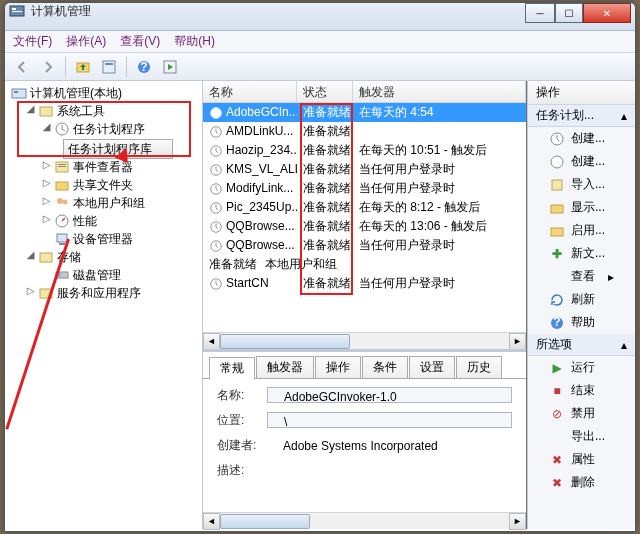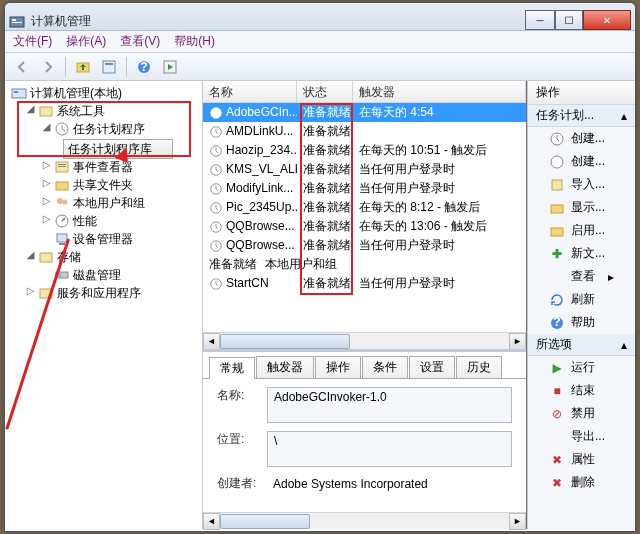--- a/index.html
+++ b/index.html
@@ -1,18 +1,18 @@
 <!DOCTYPE html>
 <html><head>
 <meta charset="utf-8">
 <style>
 *{box-sizing:border-box;margin:0;padding:0;font-family:"Microsoft YaHei","SimSun",sans-serif;font-size:12px}
 body{background:#7a6a55;width:640px;height:534px;overflow:hidden}
 .window{position:absolute;top:2px;left:4px;width:632px;height:530px;background:#fff;border:1px solid #4a5a6a;border-radius:6px 6px 0 0;box-shadow:0 0 8px rgba(0,0,0,.4)}
-.titlebar{height:28px;background:linear-gradient(#e8eef6,#d5dfed);border-radius:6px 6px 0 0;display:flex;align-items:flex-end;padding:0 4px;border-bottom:1px solid #b0bdd0}
+.titlebar{height:28px;background:linear-gradient(#e8eef6,#d5dfed);border-radius:6px 6px 0 0;display:flex;align-items:flex-start;padding:0 4px;border-bottom:1px solid #b0bdd0}
 .titlebar .icon{width:16px;height:16px;margin-right:6px}
 .title-text{flex:1;color:#222}
 .winbtns{display:flex;gap:0}
 .winbtn{width:30px;height:20px;border:1px solid #5a6a7a;background:linear-gradient(#f8faff,#d5dfed);display:flex;align-items:center;justify-content:center;font-size:10px}
 .winbtn.max{width:28px}
 .winbtn.close{width:48px;background:linear-gradient(#f29a8a,#d43a2a);color:#fff;border-color:#8a2a1a}
 .menubar{height:22px;background:#f4f6fa;display:flex;align-items:center;gap:14px;padding:0 8px;border-bottom:1px solid #d0d6de}
 .menubar span{color:#701a75}
 .toolbar{height:28px;background:linear-gradient(#f8faff,#e6ecf4);border-bottom:1px solid #c0cad6;display:flex;align-items:center;gap:4px;padding:0 6px}
 .tb{width:22px;height:22px;display:flex;align-items:center;justify-content:center;border:1px solid transparent}
@@ -43,21 +43,21 @@
 .scroll-h .sbtn{width:17px;height:17px;background:linear-gradient(#fafafa,#ddd);border:1px solid #bbb;text-align:center;font-size:9px;line-height:15px}
 .scroll-h .track{flex:1;position:relative;height:17px}
 .scroll-h .thumb{position:absolute;left:0;width:130px;height:15px;top:1px;background:linear-gradient(#e8f0fa,#c8d8ec);border:1px solid #9ab;border-radius:2px}
 .detail{height:180px;border-top:3px solid #c0cad6;display:flex;flex-direction:column}
 .tabs{display:flex;background:#fff;padding:4px 6px 0;height:26px}
 .tab{border:1px solid #aaa;border-bottom:none;padding:2px 10px;background:linear-gradient(#fafafa,#eee);margin-right:1px;font-size:12px}
 .tab.active{background:#fff;position:relative;top:1px}
 .form{padding:8px 14px;border-top:1px solid #aaa;overflow:auto;flex:1}
 .frow{display:flex;align-items:flex-start;margin-bottom:8px}
 .flabel{width:50px;color:#333}
-.finput{flex:1;border:1px solid #b0b8c4;background:#f4f6f9;padding:2px 6px;height:36px;max-width:250px}
+.finput{flex:1;border:1px solid #b0b8c4;background:#f4f6f9;padding:2px 16px;height:16px;max-width:250px}
 .actions{width:108px;background:#f4f6fa;border-left:1px solid #c0cad6;overflow:hidden}
 .act-head{background:linear-gradient(#fdfdfd,#ececec);border-bottom:1px solid #d0d6de;padding:3px 8px;font-weight:400}
 .act-group{background:#e8eef8;padding:2px 8px;border-bottom:1px solid #d0d6de;display:flex;justify-content:space-between;align-items:center}
 .act-item{display:flex;align-items:center;padding:3px 21px;gap:6px}
 .act-item .ai{width:16px;height:16px;display:flex;align-items:center;justify-content:center}
 .redbox2{position:absolute;border:2px solid #e02020;pointer-events:none}
 </style>
 </head>
 <body>
 

